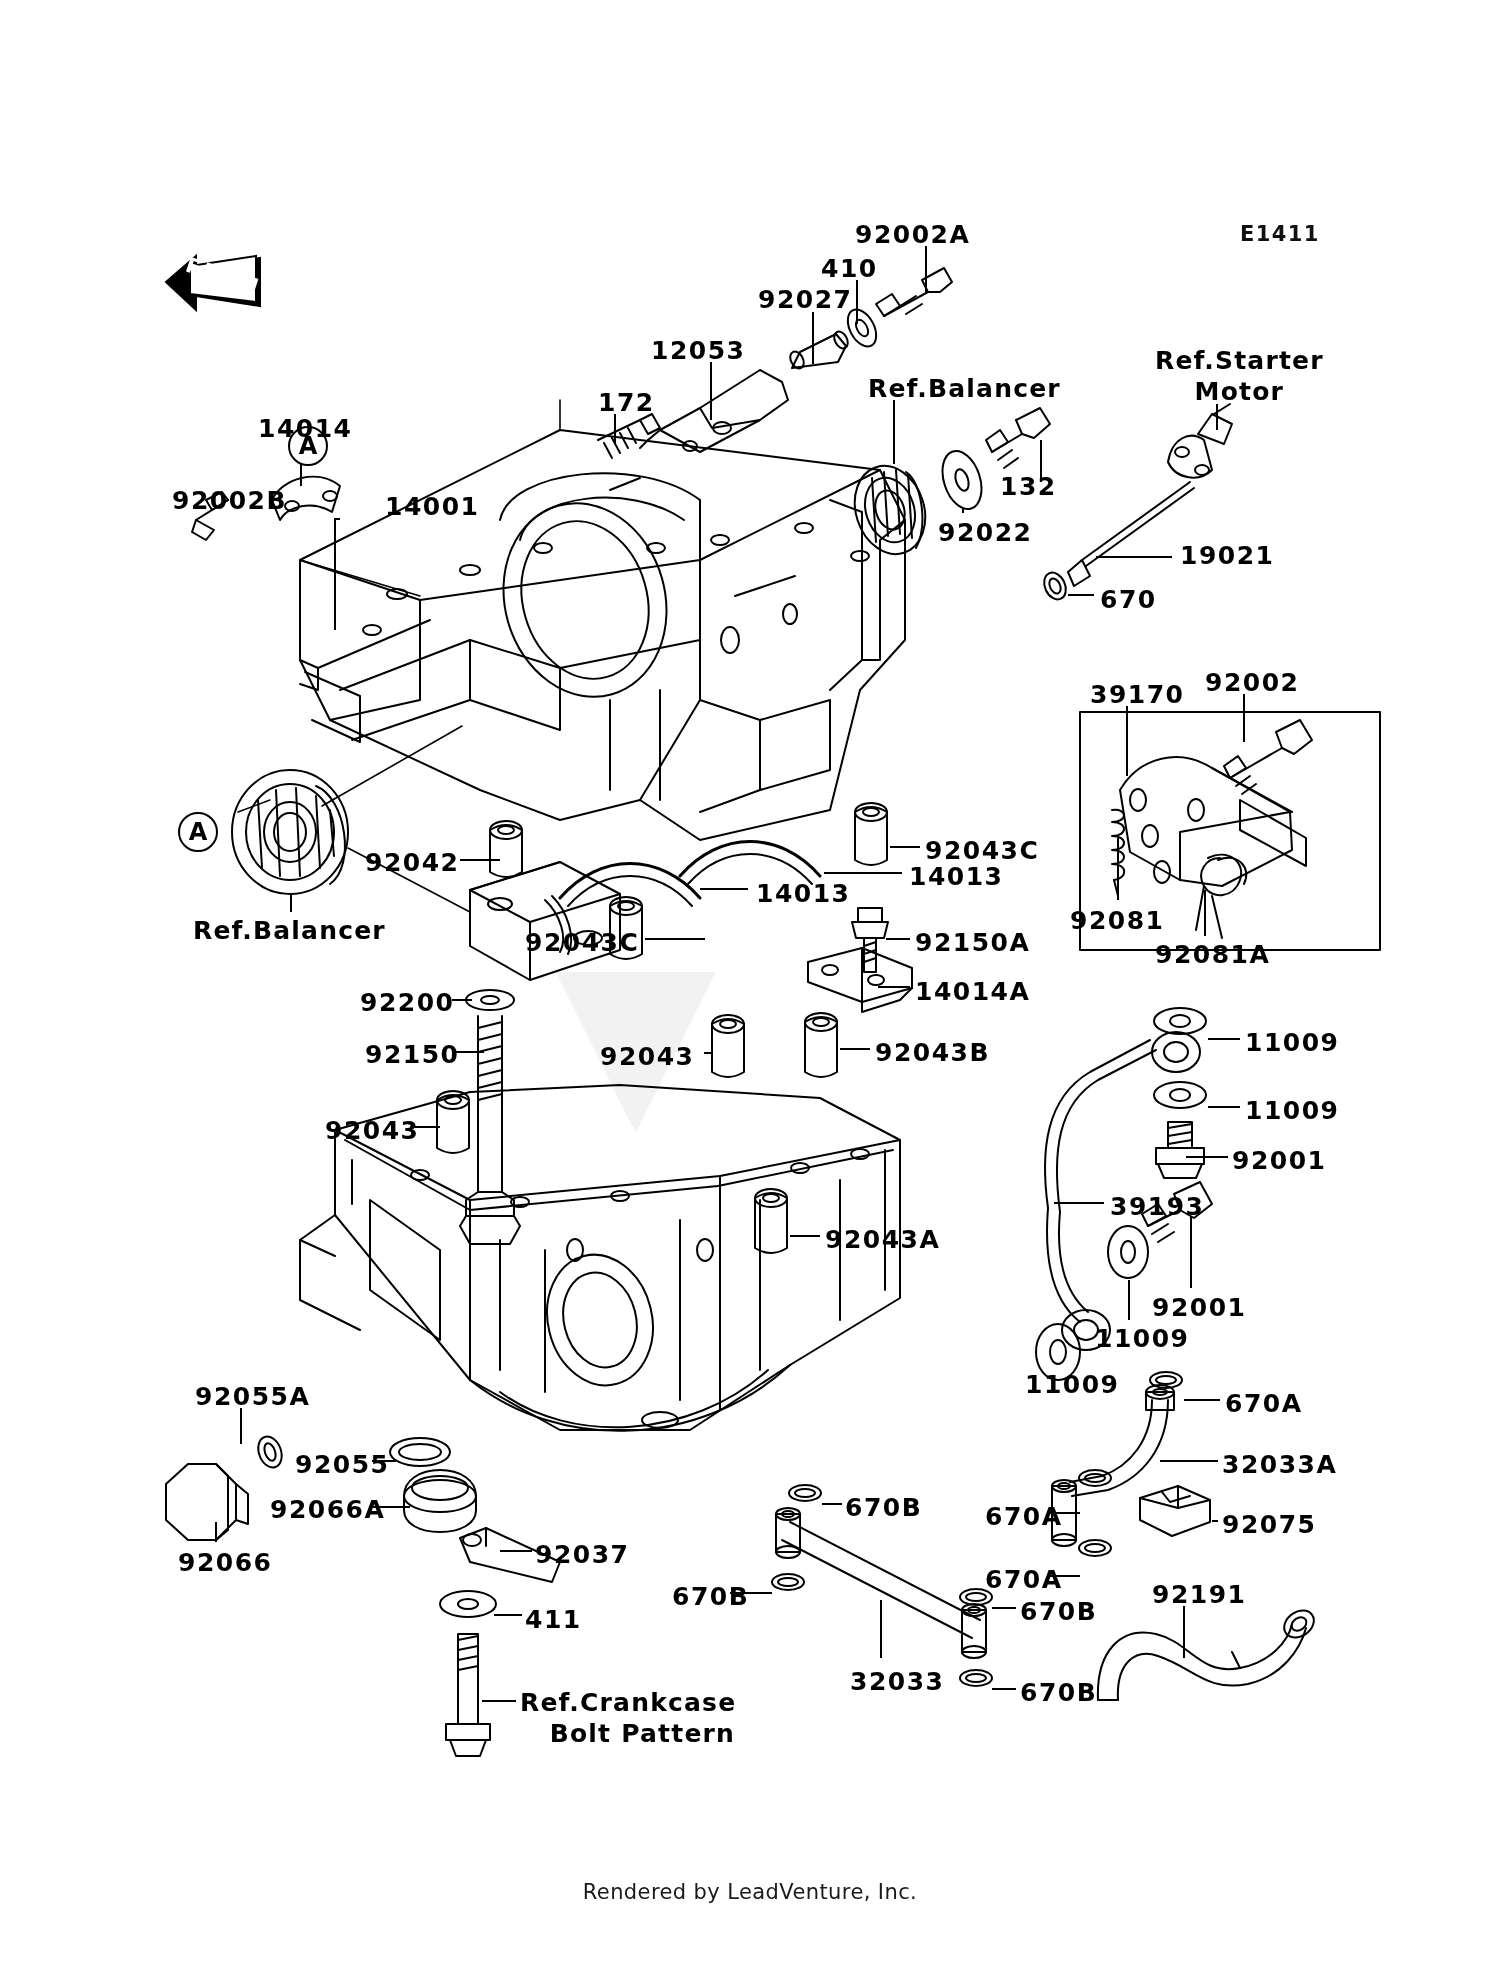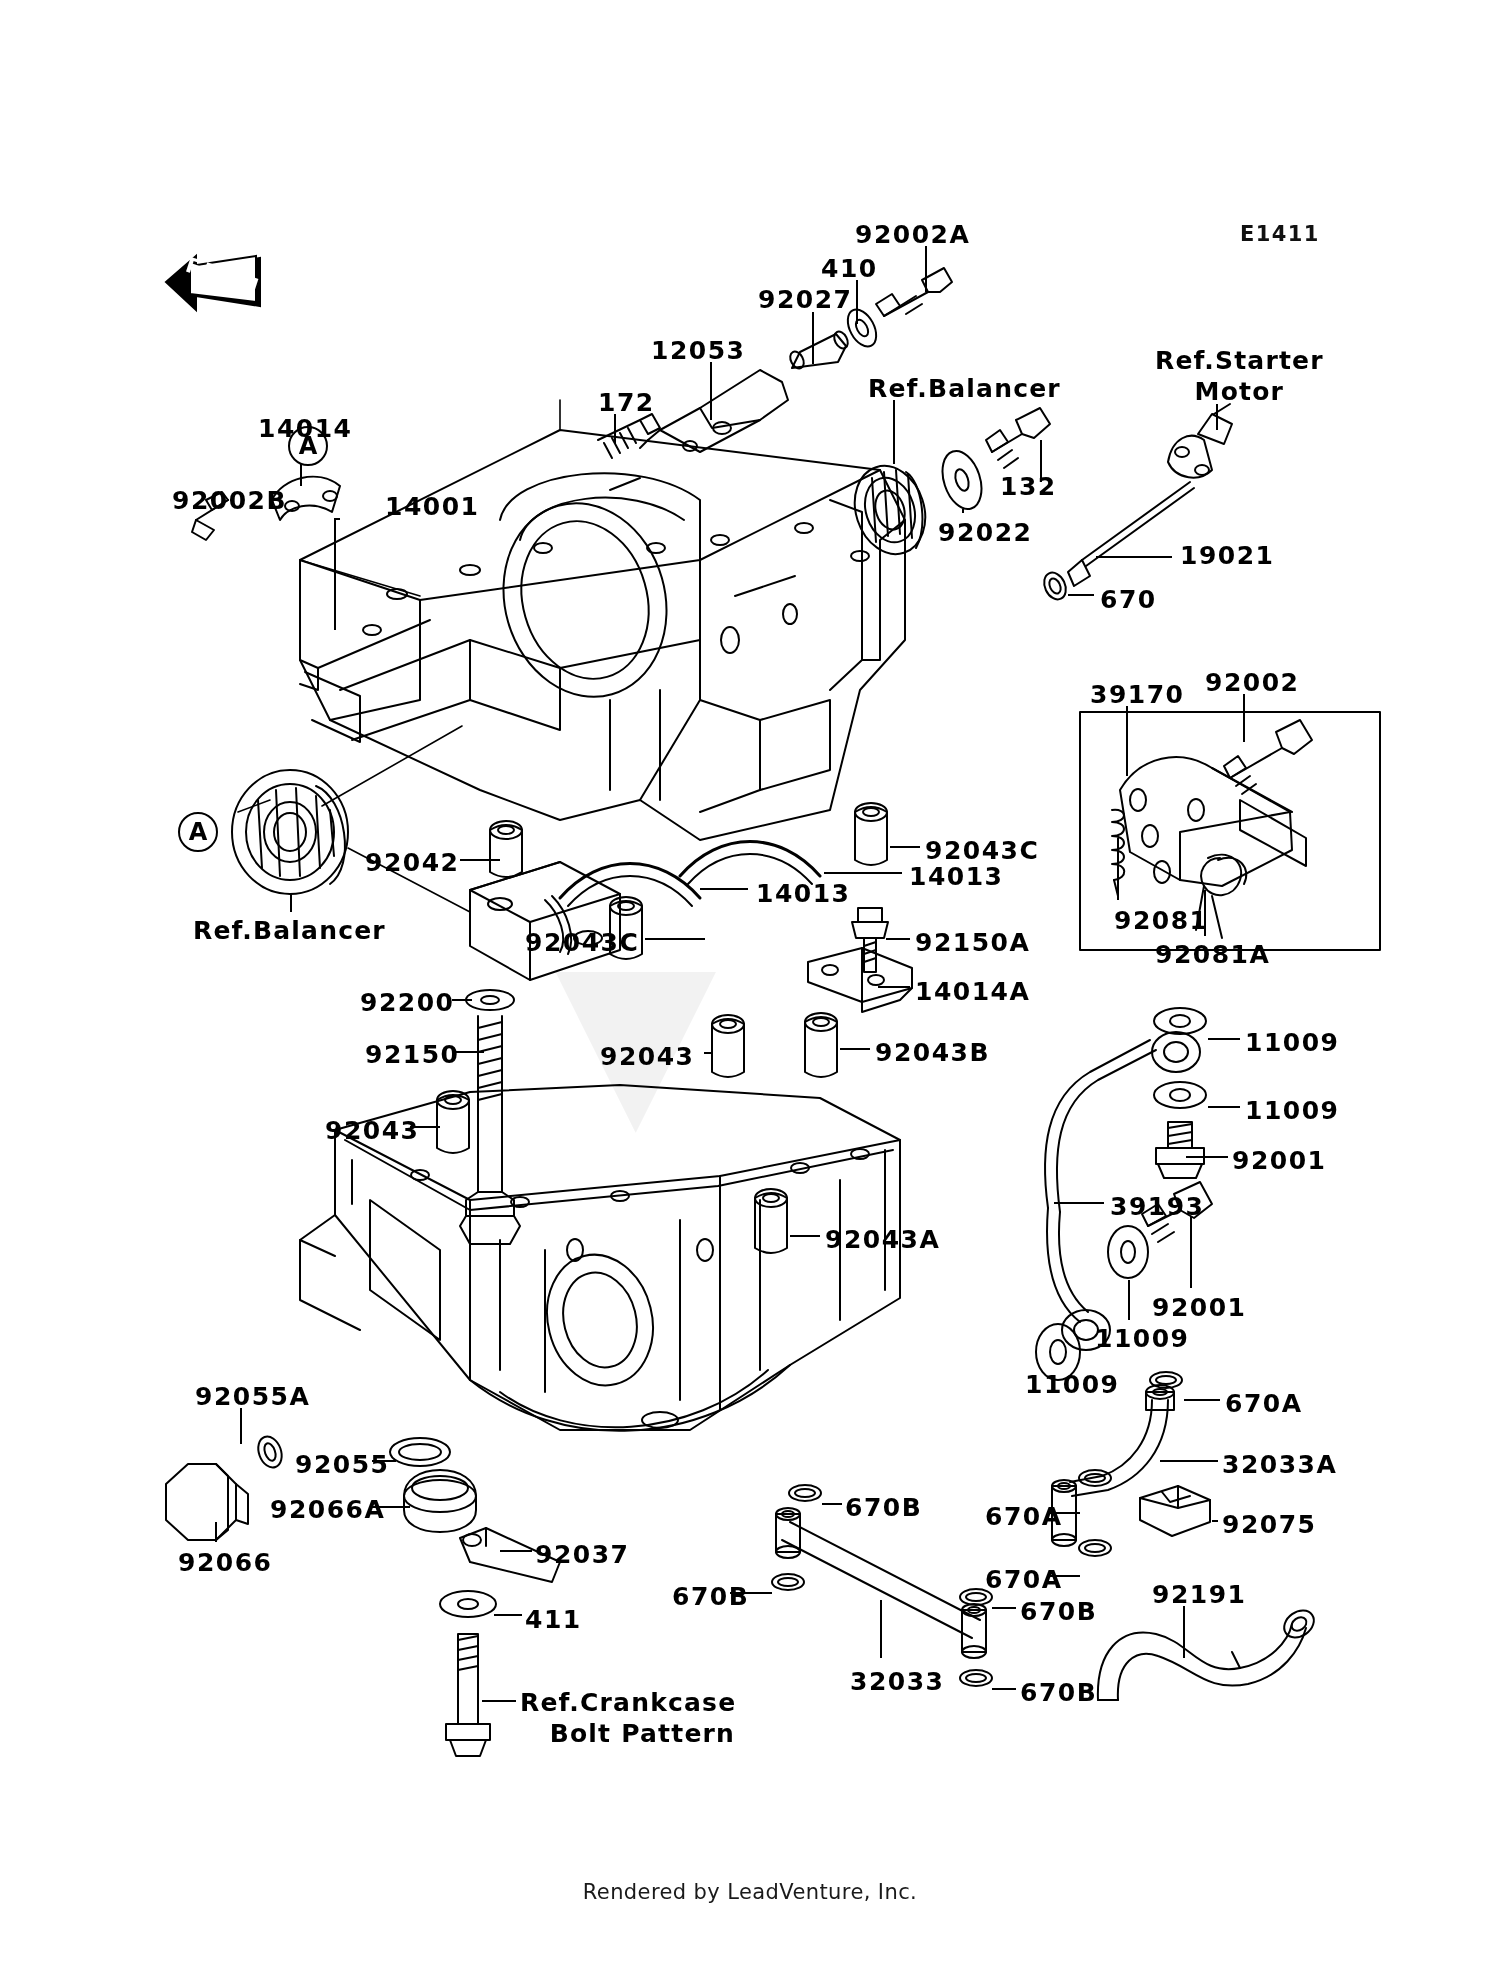--- a/index.html
+++ b/index.html
@@ -585,21 +585,21 @@
   <div class="lbl" style="left:855px;  top:220px;">92002A</div>
   <div class="lbl ref" style="left:868px; top:374px;">Ref.Balancer</div>
   <div class="lbl" style="left:938px;  top:518px;">92022</div>
   <div class="lbl" style="left:1000px; top:472px;">132</div>
   <div class="lbl ref" style="left:1155px; top:346px;">Ref.Starter
     Motor</div>
   <div class="lbl" style="left:1180px; top:541px;">19021</div>
   <div class="lbl" style="left:1100px; top:585px;">670</div>
   <div class="lbl" style="left:1090px; top:680px;">39170</div>
   <div class="lbl" style="left:1205px; top:668px;">92002</div>
-  <div class="lbl" style="left:1080px; top:906px;padding-left:34px;">92081</div>
+  <div class="lbl" style="left:1036px; top:906px;padding-left:34px;">92081</div>
   <div class="lbl" style="left:1155px; top:940px;">92081A</div>
   <div class="lbl" style="left:365px;  top:848px;">92042</div>
   <div class="lbl ref" style="left:193px; top:916px;">Ref.Balancer</div>
   <div class="lbl" style="left:360px;  top:988px;">92200</div>
   <div class="lbl" style="left:365px;  top:1040px;">92150</div>
   <div class="lbl" style="left:325px; top:1116px;">92043</div>
   <div class="lbl" style="left:756px;  top:879px;">14013</div>
   <div class="lbl" style="left:925px; top:836px;">92043C</div>
   <div class="lbl" style="left:909px;  top:862px;">14013</div>
   <div class="lbl" style="left:525px; top:928px;">92043C</div>

